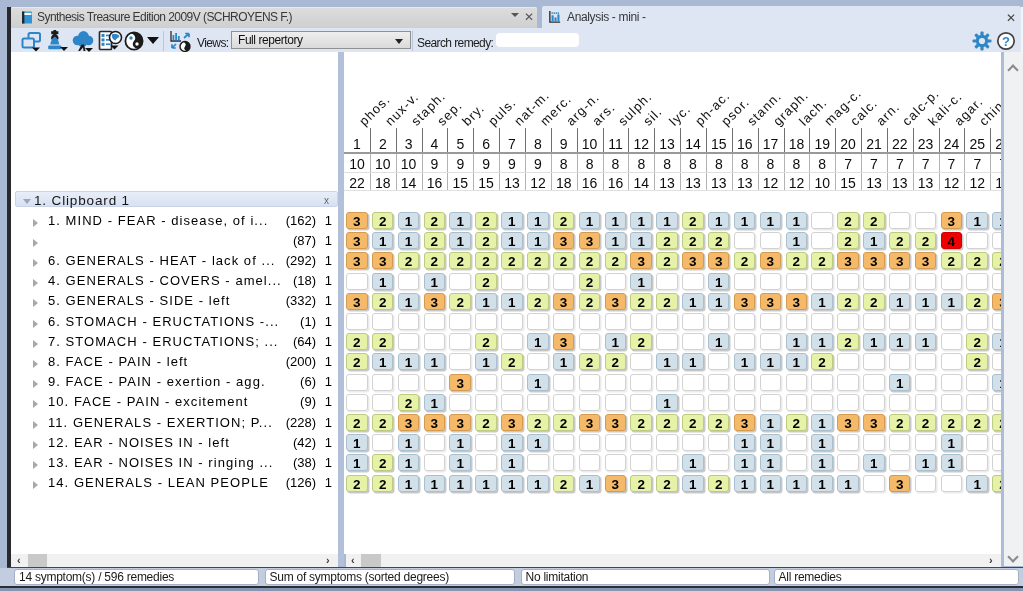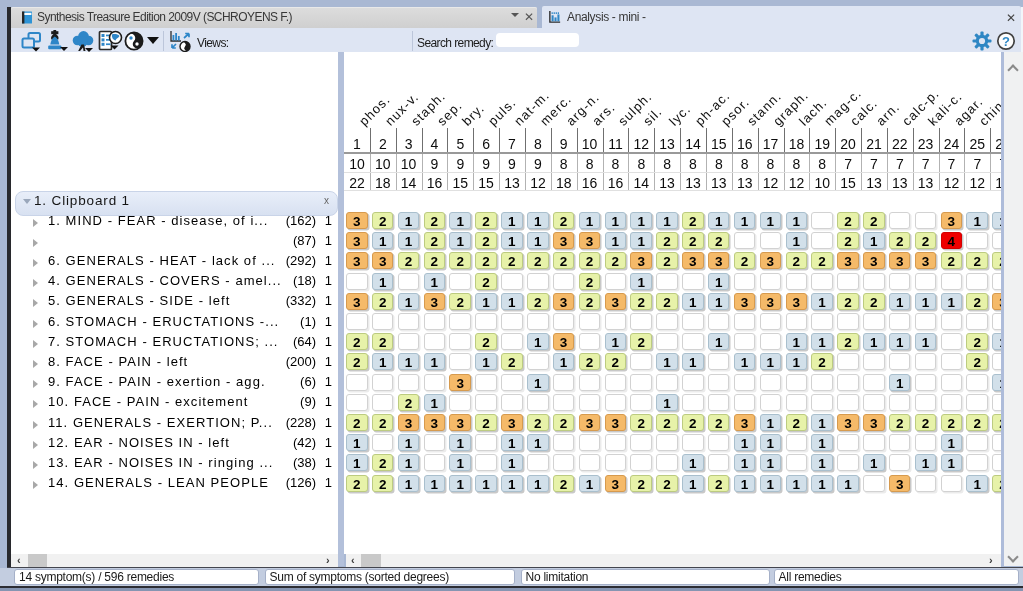--- a/index.html
+++ b/index.html
@@ -22,21 +22,21 @@
 .vsep{position:absolute;top:3px;width:1px;height:20px;background:#bcc6da}
 
 #dkleft{position:absolute;left:7px;top:7px;width:4px;height:560px;background:#28292d}
 #dkbot{position:absolute;left:7px;top:566.5px;width:1016px;height:1.8px;background:#43454e}
 #statrow{position:absolute;left:0px;top:568.3px;width:1023px;height:17.7px;background:#c3cde0}
 #dkbot2{position:absolute;left:0px;top:586px;width:1023px;height:2px;background:#2c2d33}
 #botblue{position:absolute;left:0px;top:588px;width:1023px;height:3px;background:#8695b2}
 .sbox{position:absolute;top:1px;height:15.5px;background:#fff;border:1px solid #a5b0c8;border-radius:3px;font-size:12px;letter-spacing:-0.25px;color:#1a1a1a;line-height:14.5px;padding-left:4px;white-space:nowrap}
 
 #lpanel{position:absolute;left:11px;top:52px;width:327px;height:502px;background:#fff;overflow:hidden}
-#cliphdr{position:absolute;left:4px;top:139px;width:323px;height:25px;background:linear-gradient(#e8eef9,#d8e1f1);border:1px solid #c9d4e8;border-radius:8px}
+#cliphdr{position:absolute;left:4px;top:139px;width:323px;height:16px;background:linear-gradient(#e8eef9,#d8e1f1);border:1px solid #c9d4e8;border-radius:2px}
 #cliphdr .t{position:absolute;left:18px;top:0.5px;font-size:13.5px;letter-spacing:0.85px;color:#151515}
 #cliphdr .x{position:absolute;right:8px;top:3px;font-size:10px;color:#666}
 #cliphdr .tri{position:absolute;left:7px;top:7px;width:0;height:0;border-left:4px solid transparent;border-right:4px solid transparent;border-top:5px solid #9aa7bb}
 .srow{position:absolute;left:0;width:327px;height:20.2px;font-size:13px;color:#000}
 .srow .tri{position:absolute;left:22px;top:6.5px;width:0;height:0;border-top:4px solid transparent;border-bottom:4px solid transparent;border-left:5px solid #a8a8a8}
 .srow .tx{position:absolute;left:37px;top:0.5px;letter-spacing:1.05px;white-space:nowrap}
 .srow .ct{position:absolute;right:22px;top:0.5px;width:60px;text-align:right}
 .srow .on{position:absolute;right:6px;top:0.5px;width:12px;text-align:right}
 
 .hsb{position:absolute;top:554px;height:12.5px;background:#f1f1f1}
@@ -132,20 +132,21 @@
         <path d="M1 0 L1 10 L11 10" stroke="#2b2b2b" stroke-width="1.3" fill="none"></path>
         <rect x="2.5" y="4" width="1.8" height="5.5" fill="#2e86c8"></rect>
         <rect x="5.2" y="2" width="1.8" height="7.5" fill="#2e86c8"></rect>
         <rect x="7.9" y="5" width="1.8" height="4.5" fill="#2e86c8"></rect>
         <path d="M14 7 L19 2.5 M19 2.5 L15.2 2.5 M19 2.5 L19 6.3" stroke="#2e86c8" stroke-width="1.7" fill="none"></path>
         <path d="M6 13 L2 17 M2 17 L5.8 17 M2 17 L2 13.2" stroke="#2e86c8" stroke-width="1.7" fill="none"></path>
         <circle cx="15" cy="15.5" r="5" fill="#fff" stroke="#1b1b1b" stroke-width="1.4"></circle>
         <path d="M15 10.5 A5 5 0 0 0 15 20.5 A2.5 2.5 0 0 1 15 15.5 A2.5 2.5 0 0 0 15 10.5 Z" fill="#1b1b1b" transform="rotate(135 15 15.5)"></path>
       </svg>
 <div class="lbl" style="left:197px">Views:</div>
+<div id="combo">Full repertory<div class="car"></div></div>
 <div class="vsep" style="left:412px"></div>
 <div class="lbl" style="left:417px">Search remedy:</div>
 <div id="sinput"></div>
 <svg class="abs" style="left:972px;top:2.5px" width="20" height="20" viewBox="0 0 20 20">
         <g fill="#2f87c4">
           <circle cx="10" cy="10" r="6.2"></circle>
           <g>
             <rect x="8.4" y="0.5" width="3.2" height="5" rx="1"></rect>
             <rect x="8.4" y="14.5" width="3.2" height="5" rx="1"></rect>
             <rect x="0.5" y="8.4" width="5" height="3.2" rx="1"></rect>

